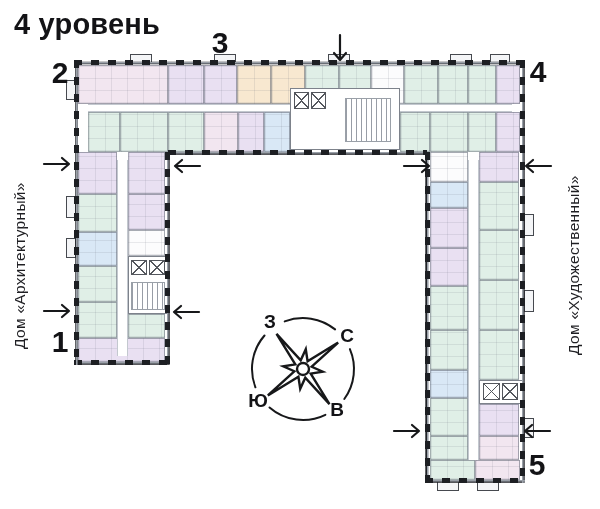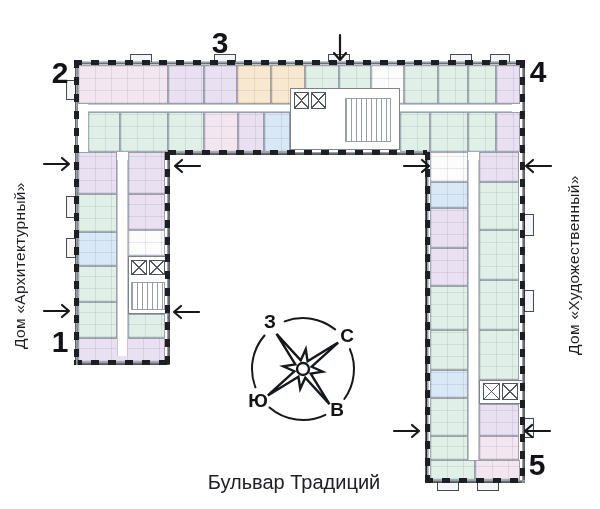--- a/index.html
+++ b/index.html
@@ -151,25 +151,25 @@
       <div class="fwall-h" style="left: 74px; top: 60px; width: 451px; height: 5px;"></div>
       <div class="fwall-h" style="left: 168px; top: 150px; width: 259px; height: 5px;"></div>
       <div class="fwall-h" style="left: 74px; top: 360px; width: 96px; height: 5px;"></div>
       <div class="fwall-h" style="left: 425px; top: 478px; width: 100px; height: 5px;"></div>
       <div class="fwall-v" style="left: 74px; top: 60px; width: 5px; height: 305px;"></div>
       <div class="fwall-v" style="left: 520px; top: 60px; width: 5px; height: 423px;"></div>
       <div class="fwall-v" style="left: 165px; top: 152px; width: 5px; height: 212px;"></div>
       <div class="fwall-v" style="left: 425px; top: 152px; width: 5px; height: 330px;"></div>
     </div>
 
+  <div class="page-title">4 уровень</div>
 
   <div class="vlabel vlabel-left">Дом «Архитектурный»</div>
   <div class="vlabel vlabel-right">Дом «Художественный»</div>
 
-  <div class="street-label">Бульвар Традиций</div>
 
   <div class="compass">
     <svg width="130" height="130" viewBox="0 0 130 130">
       <g fill="none" stroke="#17181a" stroke-width="2" stroke-linecap="round">
         <path d="M87.4 110.8 A51 51 0 0 1 31.5 103.5"></path>
         <path d="M17.4 83.3 A51 51 0 0 1 26.5 31.5"></path>
         <path d="M46.7 17.4 A51 51 0 0 1 97.1 25.4"></path>
         <path d="M111.9 45.1 A51 51 0 0 1 106.3 95.0"></path>
       </g>
       <g transform="rotate(53 65 65)">

